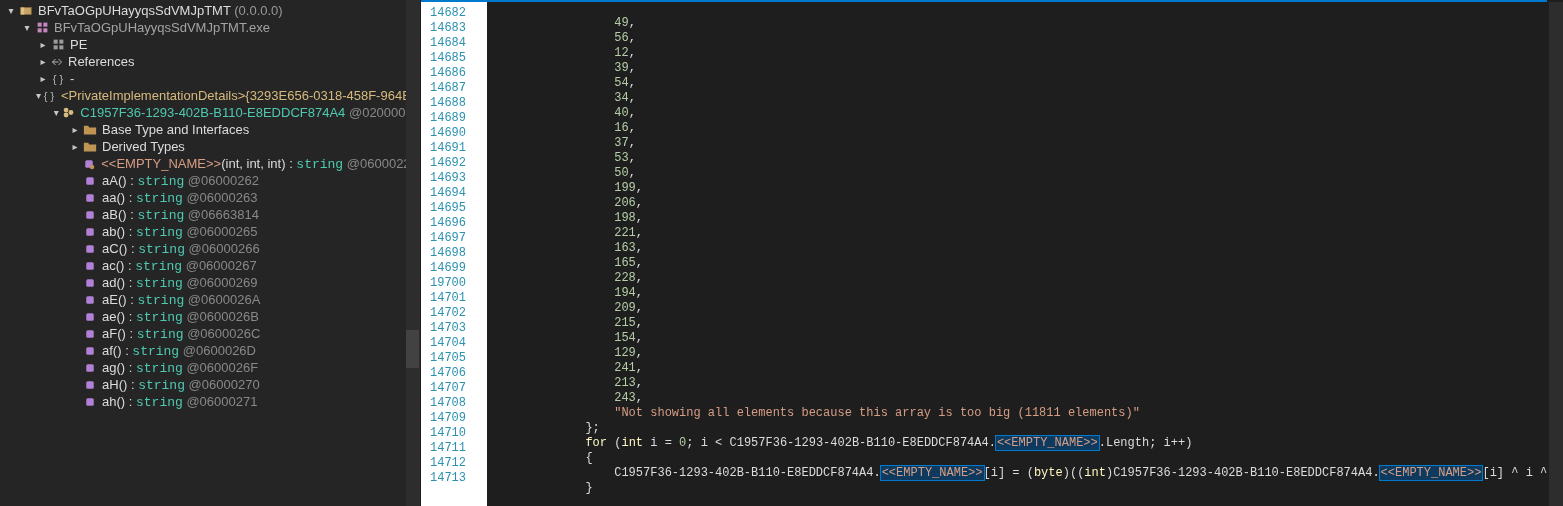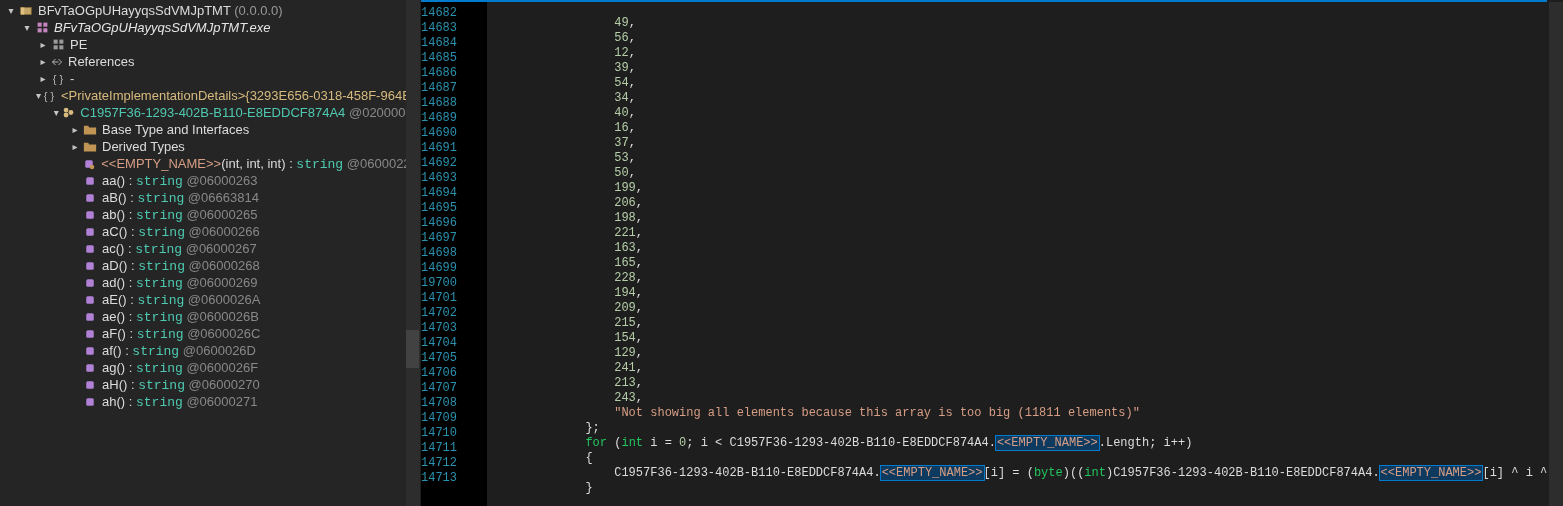--- a/index.html
+++ b/index.html
@@ -74,21 +74,21 @@
 .icon-mod { color: #c586c0; }
 .icon-ref { width: 14px; }
 .icon-ref svg { width: 12px; height: 12px; }
 .icon-class { color: #4ec9b0; }
 .icon-folder { color: #c09553; }
 .icon-method { color: #b180d7; }
 .icon-method svg { width: 12px; height: 12px; }
 .tree-label { white-space: nowrap; }
 .lbl-white { color: #dcdcdc; }
 .lbl-gray { color: #999999; }
-.lbl-purple { color: #e5e5e5; font-style: italic; }
+.lbl-purple { color: #a3a3a3; }
 .lbl-teal { color: #4ec9b0; }
 .lbl-type { color: #4ec9b0; font-family: Liberation Mono, monospace; }
 .lbl-void { color: #569cd6; }
 .lbl-dim { color: #888888; }
 .indent { display: inline-block; flex-shrink: 0; }
 .i1 { width: 16px; }
 .i2 { width: 32px; }
 .i3 { width: 48px; }
 .i4 { width: 64px; }
 
@@ -102,43 +102,43 @@
 .top-blue-bar {
   position: absolute;
   top: 0;
   left: 0;
   right: 16px;
   height: 2px;
   background: #007acc;
 }
 .gutter {
   width: 66px;
-  background: #000000;
-  text-align: left;
+  background: #ffffff;
+  text-align: center;
   padding-right: 12px;
   padding-top: 6px;
   color: #2b91af;
   font-size: 12px;
   line-height: 15px;
 }
 .gutter div { height: 15px; }
 .code-body {
   flex: 1;
   padding-top: 16px;
   font-size: 12px;
   line-height: 15px;
   white-space: pre;
   overflow: hidden;
   padding-left: 12px;
 }
 .code-body .line { height: 15px; }
 .tok-num { color: #b5cea8; }
 .tok-punct { color: #dcdcdc; }
 .tok-str { color: #d69d85; }
-.tok-kw { color: #22c55e; }
+.tok-kw { color: #fef9c3; }
 .tok-link { color: #d69d85; background: #0e3a5f; outline: 1px solid #007acc; padding: 0 1px; }
 .code-scrollbar {
   position: absolute;
   right: 0;
   top: 2px;
   width: 14px;
   bottom: 0;
   background: #2d2d2d;
 }
 </style>
@@ -262,20 +262,30 @@
 
     <div id="methods-container">
         <div class="tree-row">
           <span class="indent i4"></span>
           <span class="expander blank">▸</span>
           <span class="icon icon-method">
             <svg viewBox="0 0 16 16">
               <rect x="3" y="3" width="10" height="10" rx="2" fill="#b180d7"></rect>
             </svg>
           </span>
+          <span class="tree-label"><span class="lbl-white">aA</span><span class="lbl-white">()</span><span class="lbl-white"> : </span><span class="lbl-type">string</span> <span class="lbl-dim">@06000262</span></span>
+        </div>
+        <div class="tree-row">
+          <span class="indent i4"></span>
+          <span class="expander blank">▸</span>
+          <span class="icon icon-method">
+            <svg viewBox="0 0 16 16">
+              <rect x="3" y="3" width="10" height="10" rx="2" fill="#b180d7"></rect>
+            </svg>
+          </span>
           <span class="tree-label"><span class="lbl-white">aa</span><span class="lbl-white">()</span><span class="lbl-white"> : </span><span class="lbl-type">string</span> <span class="lbl-dim">@06000263</span></span>
         </div>
         <div class="tree-row">
           <span class="indent i4"></span>
           <span class="expander blank">▸</span>
           <span class="icon icon-method">
             <svg viewBox="0 0 16 16">
               <rect x="3" y="3" width="10" height="10" rx="2" fill="#b180d7"></rect>
             </svg>
           </span>
@@ -303,30 +313,20 @@
         </div>
         <div class="tree-row">
           <span class="indent i4"></span>
           <span class="expander blank">▸</span>
           <span class="icon icon-method">
             <svg viewBox="0 0 16 16">
               <rect x="3" y="3" width="10" height="10" rx="2" fill="#b180d7"></rect>
             </svg>
           </span>
           <span class="tree-label"><span class="lbl-white">ac</span><span class="lbl-white">()</span><span class="lbl-white"> : </span><span class="lbl-type">string</span> <span class="lbl-dim">@06000267</span></span>
-        </div>
-        <div class="tree-row">
-          <span class="indent i4"></span>
-          <span class="expander blank">▸</span>
-          <span class="icon icon-method">
-            <svg viewBox="0 0 16 16">
-              <rect x="3" y="3" width="10" height="10" rx="2" fill="#b180d7"></rect>
-            </svg>
-          </span>
-          <span class="tree-label"><span class="lbl-white">aD</span><span class="lbl-white">()</span><span class="lbl-white"> : </span><span class="lbl-type">string</span> <span class="lbl-dim">@06000268</span></span>
         </div>
         <div class="tree-row">
           <span class="indent i4"></span>
           <span class="expander blank">▸</span>
           <span class="icon icon-method">
             <svg viewBox="0 0 16 16">
               <rect x="3" y="3" width="10" height="10" rx="2" fill="#b180d7"></rect>
             </svg>
           </span>
           <span class="tree-label"><span class="lbl-white">ad</span><span class="lbl-white">()</span><span class="lbl-white"> : </span><span class="lbl-type">string</span> <span class="lbl-dim">@06000269</span></span>

